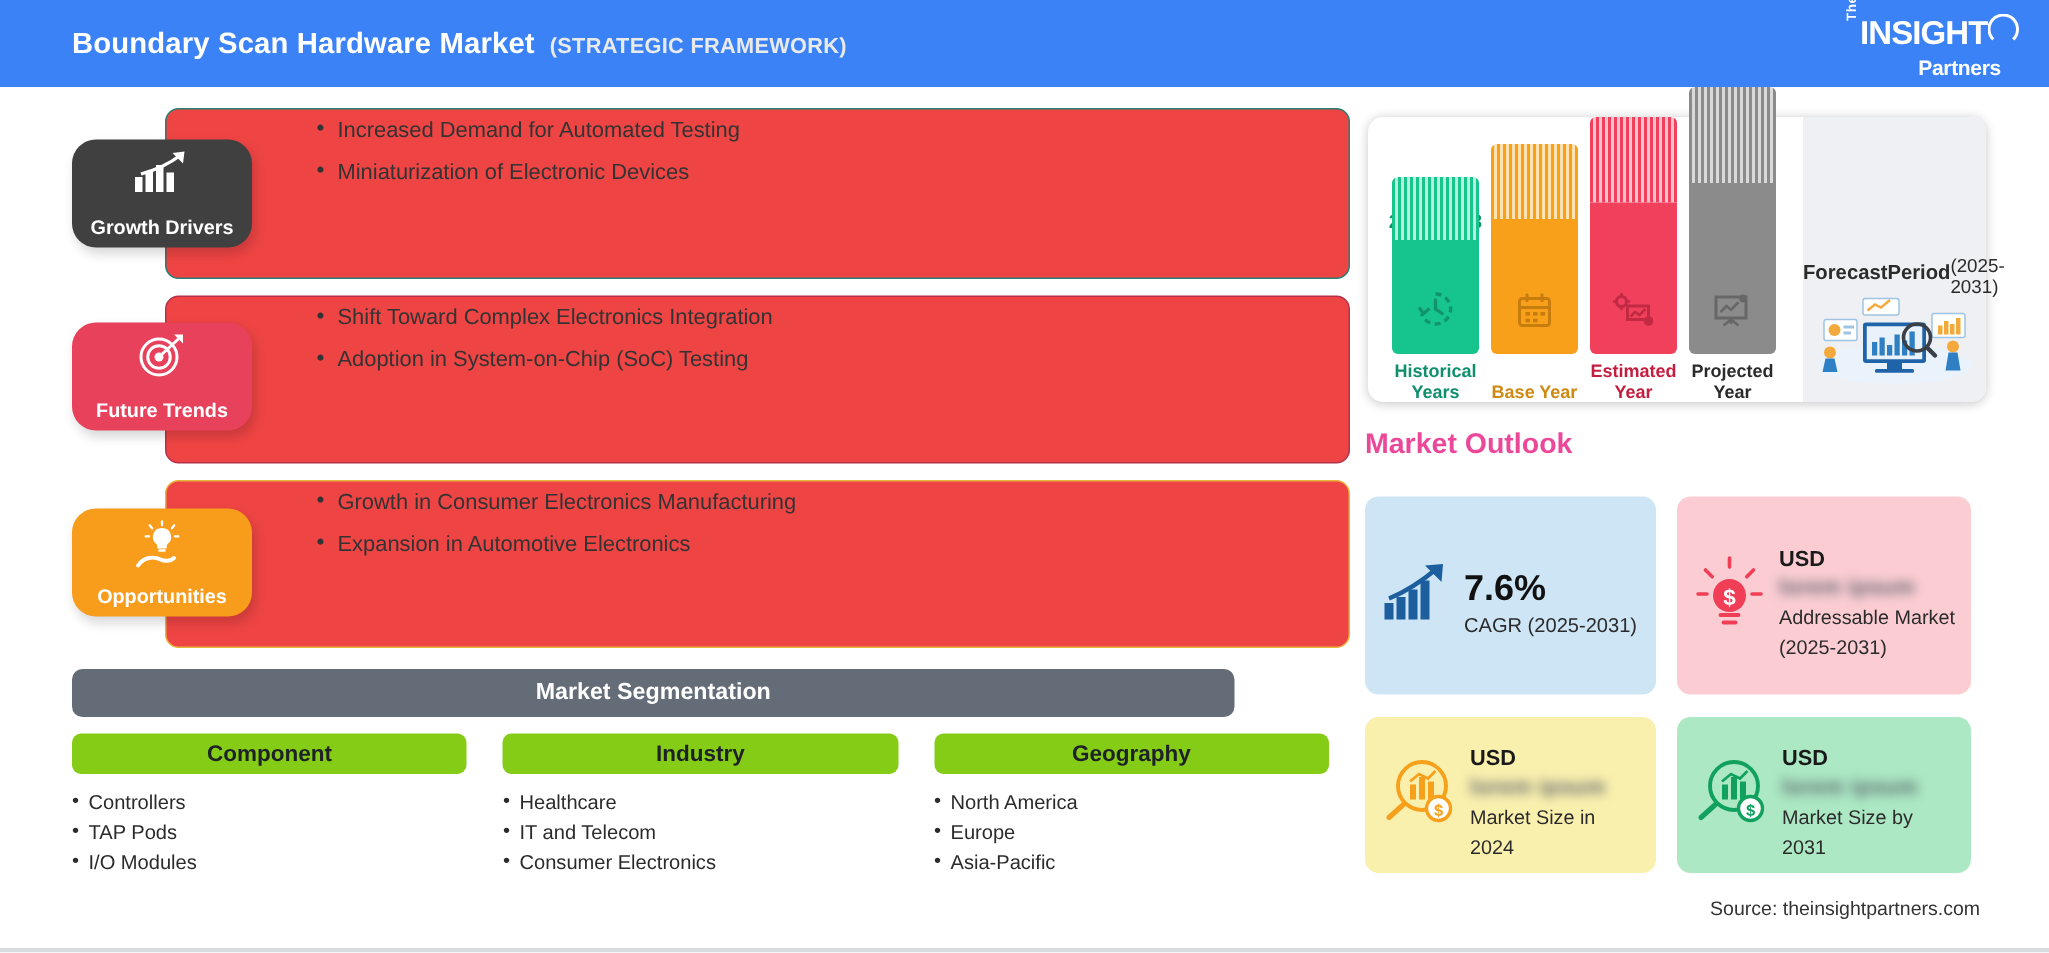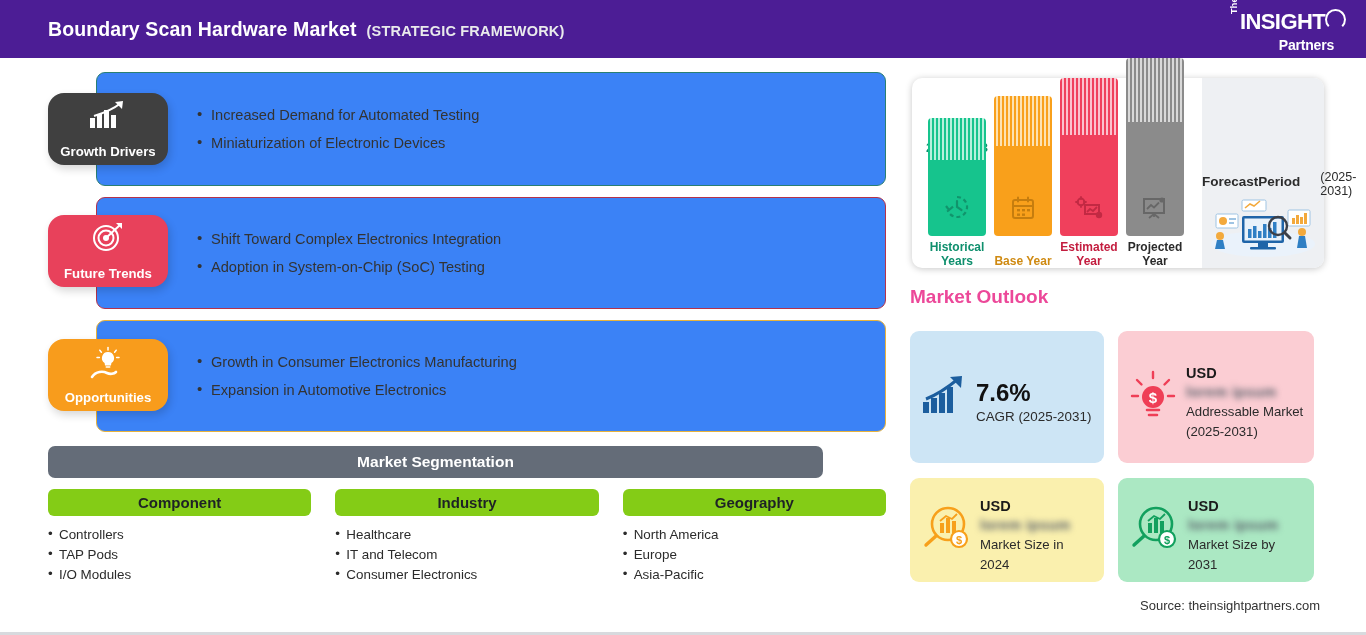--- a/index.html
+++ b/index.html
@@ -7,21 +7,21 @@
     width: 1366px; height: 635px;
     font-family: "Liberation Sans", sans-serif;
     background: #ffffff;
     overflow: hidden;
   }
   .page { position: relative; width: 1366px; height: 635px; background: #fff; }
 
   
   .header {
     position: absolute; left: 0; top: 0; width: 1366px; height: 58px;
-    background: #4c1d95; display: flex; align-items: center;
+    background: #3b82f6; display: flex; align-items: center;
   }
   .header-title { margin-left: 48px; display: flex; align-items: baseline; gap: 10px; }
   .header-title .main { font-size: 19.5px; font-weight: bold; color: #ffffff; letter-spacing: .1px; }
   .header-title .sub  { font-size: 14.5px; font-weight: bold; color: #e9eaec; letter-spacing: .2px; }
 
   .logo { position: absolute; right: 18px; top: 8px; width: 120px; height: 44px; color:#fff; }
   .logo .the {
     position: absolute; left: 2px; top: 6px;
     font-size: 9px; font-weight: bold; line-height: 9px;
     transform: rotate(-90deg); transform-origin: left top;
@@ -36,22 +36,22 @@
     font-size: 14px; font-weight: bold; letter-spacing: -.2px; line-height: 13px;
   }
   .logo .arc {
     position: absolute; right: 2px; top: 1px; width: 21px; height: 21px;
     border: 2.5px solid #fff; border-radius: 50%; border-bottom-color: transparent;
   }
 
   
   .left-col { position: absolute; left: 0; top: 58px; width: 900px; height: 577px; }
 
-  .row { position: absolute; left: 96px; width: 790px; border-radius: 9px;
-         background: #3b82f6; display: flex; flex-direction: column; justify-content: center;
+  .row { position: absolute; left: 110px; width: 790px; border-radius: 9px;
+         background: #ef4444; display: flex; flex-direction: column; 
          padding-left: 100px; }
   .row.green  { top: 14px;  height: 114px; border: 1.4px solid #2a7f72; }
   .row.red    { top: 139px; height: 112px; border: 1.4px solid #b4324b; }
   .row.orange { top: 262px; height: 112px; border: 1.4px solid #e8b33c; }
 
   .row ul { list-style: none; }
   .row li {
     font-size: 14.6px; color: #333333; line-height: 28px;
     position: relative; padding-left: 14px; white-space: nowrap;
   }
@@ -116,21 +116,21 @@
     position: absolute; left: 50%; transform: translateX(-50%); bottom: -32px;
     font-size: 12px; font-weight: bold; line-height: 14px; text-align: center; width: 70px;
   }
 
   .forecast-side {
     position: absolute; right: 0; top: 0; width: 122px; height: 190px;
     background: #eef0f3; border-radius: 0 10px 10px 0;
     display: flex; flex-direction: row; align-items: center; padding-top: 18px;
   }
   .forecast-side .fl1, .forecast-side .fl2 { font-size: 13.5px; font-weight: bold; color: #2b2b2b; line-height: 18px; }
-  .forecast-side .fl3 { font-size: 12.5px; color: #2b2b2b; margin-top: 3px; margin-left: 20px; }
+  .forecast-side .fl3 { font-size: 12.5px; color: #2b2b2b; margin-top: 3px; }
 
   .outlook-title {
     position: absolute; left: 10px; top: 228px;
     font-size: 19px; font-weight: bold; color: #ec4899;
   }
 
   .mcard { position: absolute; border-radius: 9px; display: flex; align-items: center; padding: 0 10px; }
   .mcard .mtxt { display: flex; flex-direction: column; margin-top: 12px; }
   .mcard .usd { font-size: 14.5px; font-weight: bold; color: #1a1a1a; }
   .mcard .blur {

